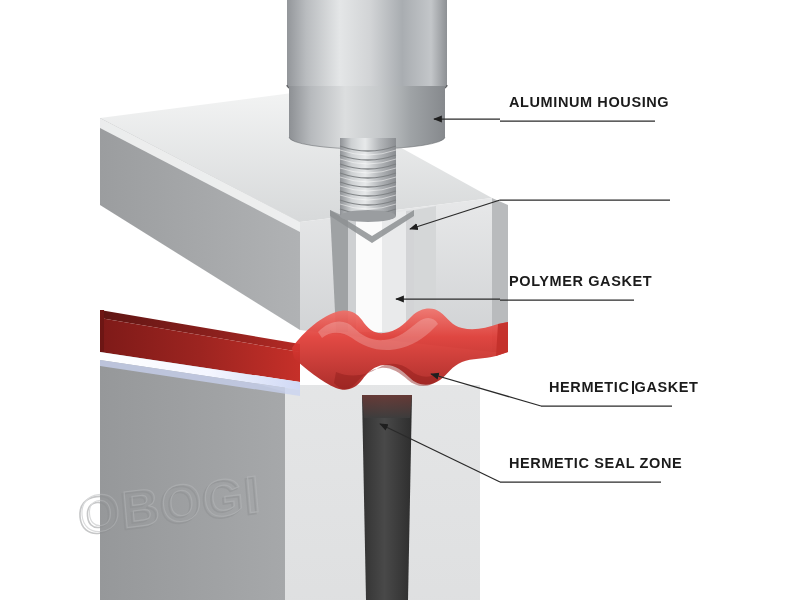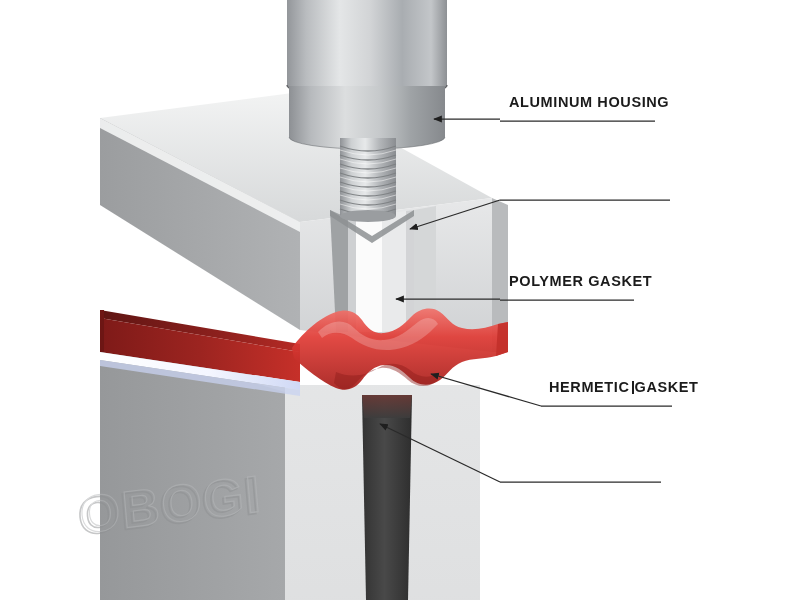--- a/index.html
+++ b/index.html
@@ -268,14 +268,15 @@
 
   <div class="callout-text" style="left:509px; top:95px;text-align:center;">ALUMINUM HOUSING</div>
 
 
   <div class="callout-text" style="left:509px; top:274px;">POLYMER GASKET</div>
 
   <div class="callout-text" style="left:549px; top:380px;">
     <span>HERMETIC</span><span class="artifact-bar"></span><span>GASKET</span>
   </div>
 
+  <div class="callout-text" style="left:509px; top:456px;">HERMETIC SEAL ZONE</div>
 
 </div>
 
 </body></html>

